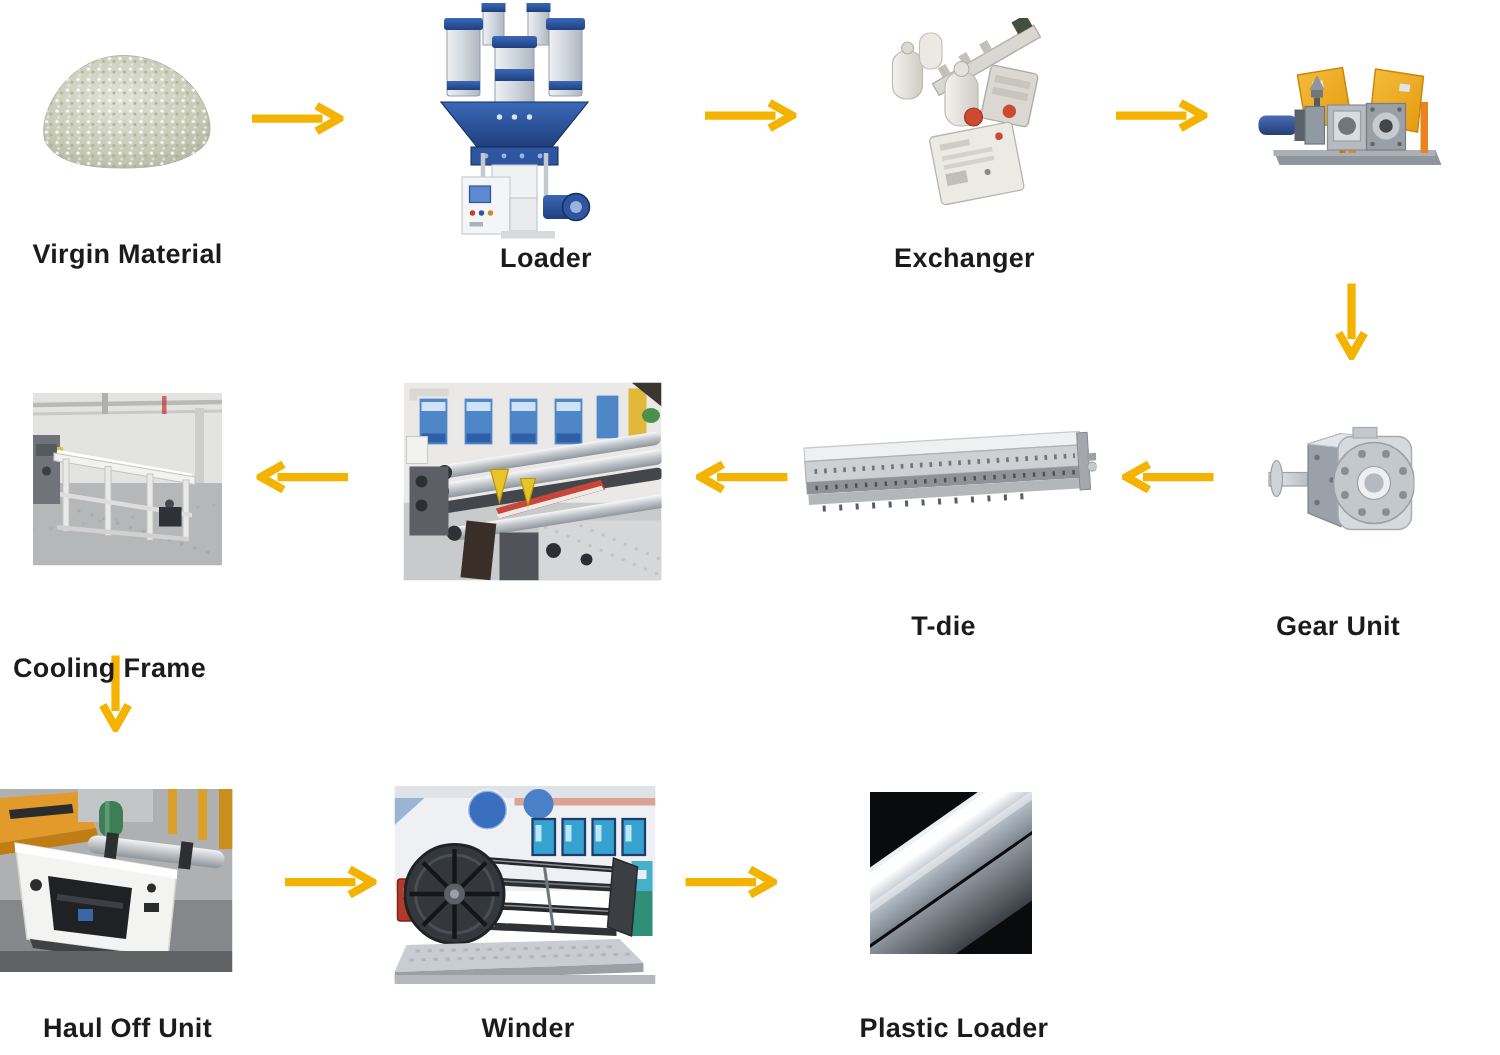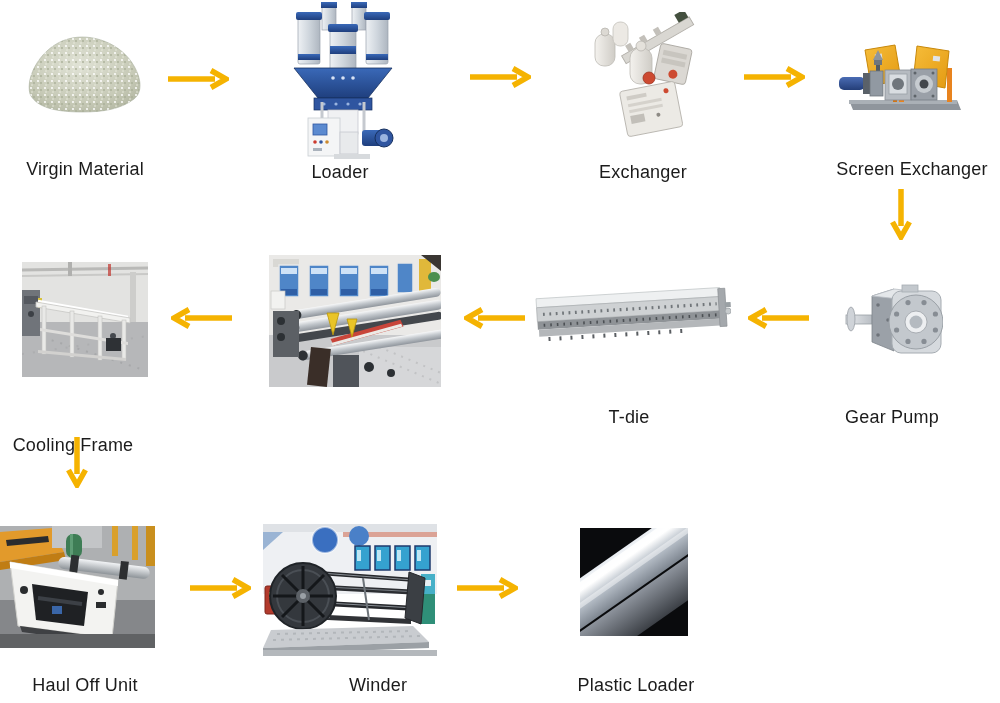--- a/index.html
+++ b/index.html
@@ -1,20 +1,21 @@
 <!DOCTYPE html>
 <html style="--arrow-color: #F5B301; --label-color: #1B1B1B; --bg: #FFFFFF;"><head>
 <meta charset="utf-8">
 <style>
   :root{ --arrow-color:#F5B301; --label-color:#1B1B1B; --bg:#FFFFFF; }
   html,body{margin:0;padding:0;background:#fff;}
   #canvas{
     position:relative; width:1000px; height:703px;
     background:var(--bg); overflow:hidden;
     font-family:"Liberation Sans", sans-serif;
+    font-weight:bold;
   }
   .stage-img{position:absolute;}
   .stage-img svg{display:block;}
   .stage-label{
     position:absolute; transform:translateX(-50%);
     font-size:18px; line-height:1.2; color:var(--label-color);
     white-space:nowrap; letter-spacing:0.2px;
   }
   .arrow{position:absolute;}
   .arrow line,.arrow polyline{stroke:var(--arrow-color);stroke-width:5.5;fill:none;stroke-linejoin:miter;}
@@ -452,23 +453,22 @@
   <svg class="arrow" style="left:189px;top:577px;" width="62" height="22" viewBox="0 0 62 22">
     <line x1="1" y1="11" x2="48" y2="11"></line>
       <polyline points="44,2.5 59,11 44,19.5"></polyline>
   </svg>
   <svg class="arrow" style="left:456px;top:577px;" width="62" height="22" viewBox="0 0 62 22">
     <line x1="1" y1="11" x2="48" y2="11"></line>
       <polyline points="44,2.5 59,11 44,19.5"></polyline>
   </svg>
 
   <div class="stage-label" style="left:85px;top:159px;">Virgin Material</div>
-  <div class="stage-label" style="left:340px;top:162px;">Loader</div>
+  <div class="stage-label" style="left:364px;top:162px;">Loader</div>
   <div class="stage-label" style="left:643px;top:162px;">Exchanger</div>
-  <div class="stage-label" style="left:912px;top:159px;">Screen Exchanger</div>
-  <div class="stage-label" style="left:892px;top:407px;">Gear Pump</div>
+  <div class="stage-label" style="left:892px;top:407px;">Gear Unit</div>
   <div class="stage-label" style="left:629px;top:407px;">T-die</div>
   <div class="stage-label" style="left:73px;top:407px;margin-top:28px;">Cooling Frame</div>
   <div class="stage-label" style="left:85px;top:675px;">Haul Off Unit</div>
-  <div class="stage-label" style="left:352px;top:675px;margin-left:26px;">Winder</div>
+  <div class="stage-label" style="left:352px;top:675px;">Winder</div>
   <div class="stage-label" style="left:636px;top:675px;">Plastic Loader</div>
 
 </div>
 
 </body></html>

